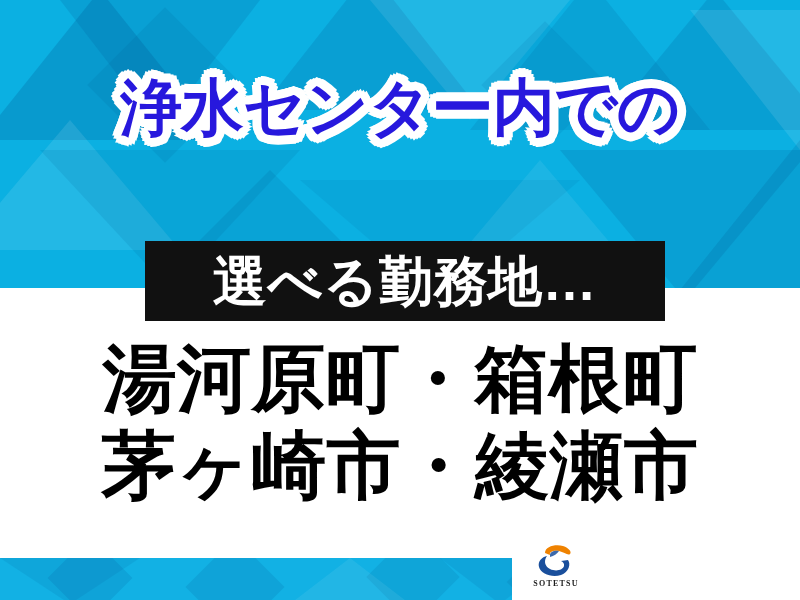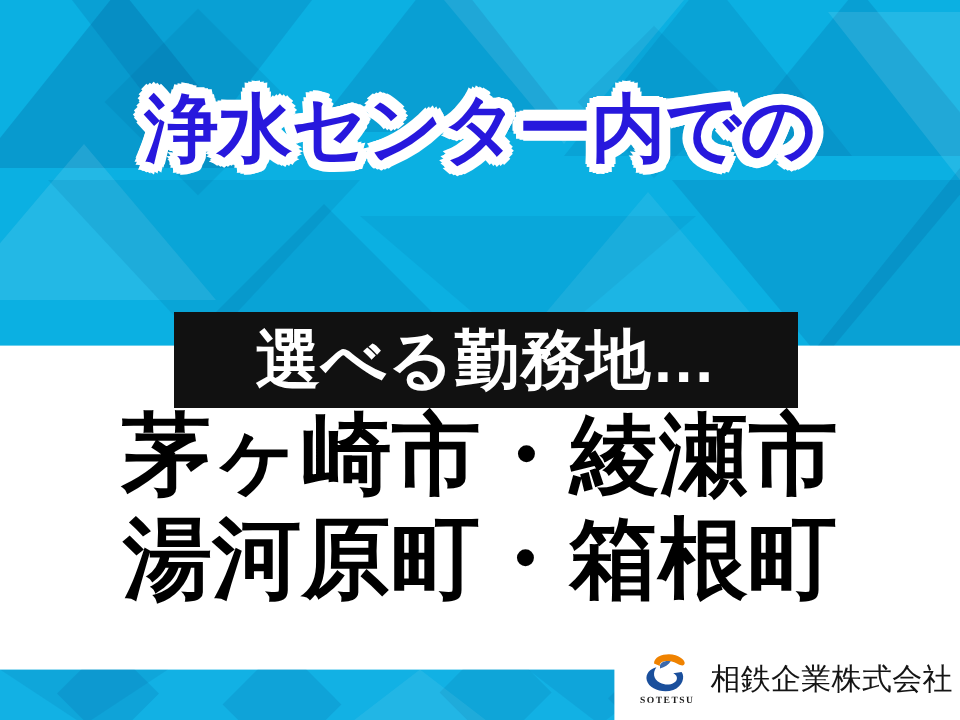--- a/index.html
+++ b/index.html
@@ -41,21 +41,21 @@
       -8px -3px 0 #fff, 8px -3px 0 #fff, -8px 3px 0 #fff, 8px 3px 0 #fff,
       -3px -8px 0 #fff, 3px -8px 0 #fff, -3px 8px 0 #fff, 3px 8px 0 #fff,
       -9px 0 0 #fff, 9px 0 0 #fff, 0 -9px 0 #fff, 0 9px 0 #fff,
       -6px -7px 0 #fff, 6px -7px 0 #fff, -6px 7px 0 #fff, 6px 7px 0 #fff;
   }
   .title-line1{font-size:62px;margin-bottom:14px;}
   .title-line2{font-size:84px;}
 
   
   .black-banner{
-    position:absolute;left:145px;top:260px;width:520px;height:80px;
+    position:absolute;left:145px;top:241px;width:520px;height:80px;
     background:#111111;z-index:8;
     display:flex;align-items:center;justify-content:center;
   }
   .black-banner-text{
     color:#ffffff;font-size:54px;font-weight:bold;line-height:1;
     white-space:nowrap;letter-spacing:0.01em;
   }
 
   
   .locations{
@@ -120,22 +120,22 @@
 
   <div class="title-wrap">
     <div class="title-line title-line1">浄水センター内での</div>
   </div>
 
   <div class="black-banner">
     <span class="black-banner-text">選べる勤務地…</span>
   </div>
 
   <div class="locations">
+    <div class="loc-line">湯河原町・箱根町</div>
     <div class="loc-line">茅ヶ崎市・綾瀬市</div>
-    <div class="loc-line">湯河原町・箱根町</div>
   </div>
 
   <div class="footband">
     <div class="dia" style="left:60px;top:-10px;width:60px;height:60px;background:rgba(0,90,150,0.15);"></div>
     <div class="dia" style="left:200px;top:-6px;width:70px;height:70px;background:rgba(0,85,145,0.15);"></div>
     <div class="dia" style="left:380px;top:-14px;width:66px;height:66px;background:rgba(0,90,150,0.14);"></div>
     <div class="dia" style="left:520px;top:-8px;width:64px;height:64px;background:rgba(0,80,140,0.13);"></div>
     <div class="tri" style="left:0px;top:0px;border-left:70px solid transparent;border-right:70px solid transparent;border-top:46px solid rgba(0,95,155,0.13);"></div>
     <div class="tri" style="left:290px;top:0px;border-left:60px solid transparent;border-right:60px solid transparent;border-bottom:46px solid rgba(255,255,255,0.07);"></div>
     <div class="tri" style="left:440px;top:0px;border-left:60px solid transparent;border-right:60px solid transparent;border-top:46px solid rgba(0,85,145,0.12);"></div>
@@ -146,16 +146,15 @@
       <svg class="logo-svg" width="42" height="36" viewBox="0 0 42 36">
         <path d="M10 10 C10 3, 21 1, 28 3 C34 5, 37 9, 35 11
                  C33 13, 29 9, 24 8 C18 7, 14 9, 15 12 Z" fill="#ef8200"></path>
         <path d="M33 17 C36 21, 34 29, 26 32 C17 35, 6 31, 4 24
                  C2.5 18.5, 7 14, 12 13 C9 17, 9 23, 15 26
                  C21 29, 28 27, 29 23 C29.6 20.6, 28 19, 26 18 Z" fill="#1a4f9c"></path>
         <path d="M15 12 C15 9, 19 7, 24 8 C22 11, 19 13, 15 14 Z" fill="#1a4f9c" opacity="0.85"></path>
       </svg>
       <div class="logo-sotetsu">SOTETSU</div>
     </div>
-    <div class="logo-name">相鉄企業株式会社</div>
   </div>
 
 </div>
 
 </body></html>

